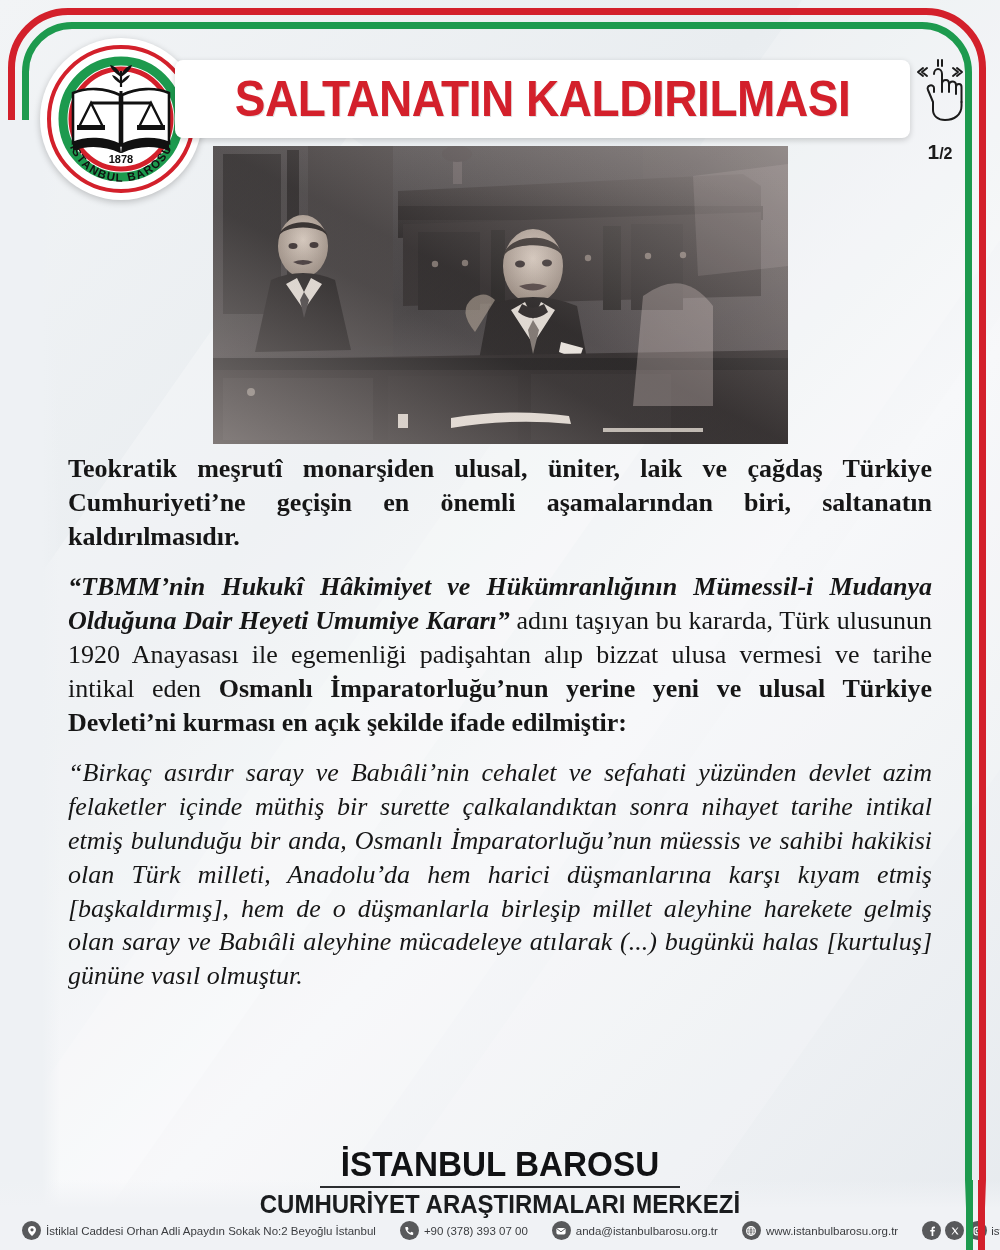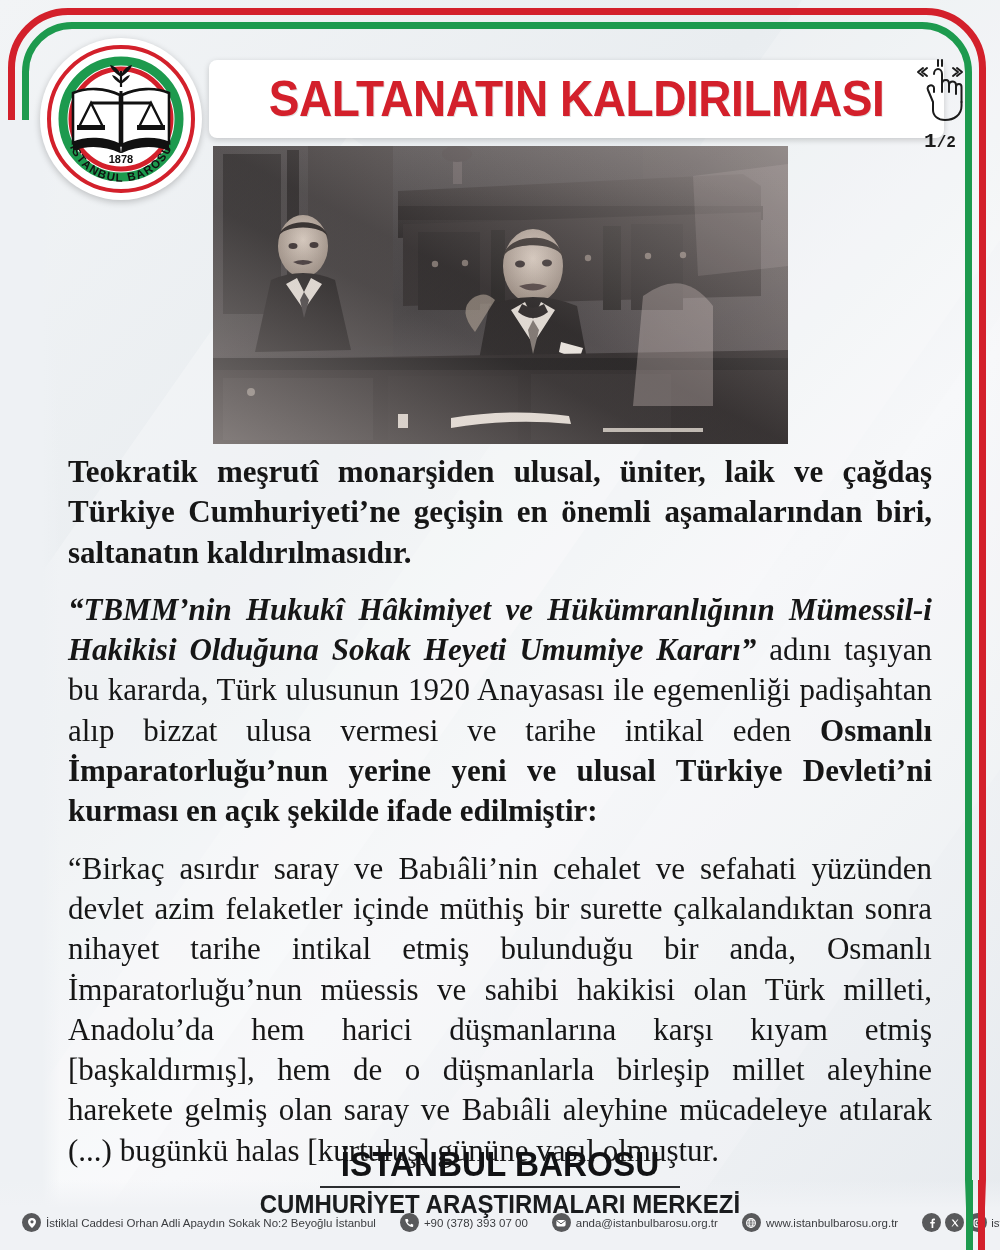--- a/index.html
+++ b/index.html
@@ -79,21 +79,20 @@
     top: 60px;
     width: 735px;
     height: 78px;
     background: #ffffff;
     border-radius: 8px;
     box-shadow: 0 2px 6px rgba(0,0,0,0.18);
     display: flex;
     align-items: center;
     justify-content: center;
     overflow: hidden;
-    margin-left: 34px;
   }
   .title-text {
     font-family: "Liberation Sans", sans-serif;
     font-weight: bold;
     font-size: 50px;
     letter-spacing: -0.5px;
     color: #d3202b;
     transform: scaleX(0.92);
     white-space: nowrap;
     text-shadow: 1px 1px 0 rgba(0,0,0,0.12);
@@ -116,25 +115,25 @@
 
   
   .swipe-block {
     position: absolute;
     right: 30px;
     top: 58px;
     width: 60px;
     text-align: center;
   }
   .page-num {
-    font-family: Liberation Mono, monospace;
+    font-family: Liberation Sans, sans-serif;
     font-size: 21px;
     font-weight: bold;
     color: #1b1b1b;
-    margin-top: 2px;
+    margin-top: 12px;
   }
   .page-num .denom { font-size: 16px; font-weight: bold; }
 
   
   .photo-wrap {
     position: absolute;
     left: 213px;
     top: 146px;
     width: 575px;
     height: 298px;
@@ -144,29 +143,29 @@
   .photo-svg { display:block; width: 575px; height: 298px; }
 
   
   .content {
     position: absolute;
     left: 68px;
     top: 452px;
     width: 864px;
   }
   .para {
-    font-size: 31px;
+    font-size: 26px;
     line-height: 1.30;
     color: #161616;
     text-align: justify;
     margin: 0 0 17px 0;
     hyphens: auto;
   }
   .para.bold { font-weight: bold; }
-  .para.italic { }
+  .para.italic { font-style: italic; }
   .para b { font-weight: bold; }
   .para .bi { font-weight: bold; font-style: italic; }
 
   
   .footer {
     position: absolute;
     left: 0;
     bottom: 0;
     width: 1000px;
     height: 112px;
@@ -192,21 +191,21 @@
   .footer-sub {
     font-family: "Liberation Sans", sans-serif;
     font-weight: bold;
     font-size: 25px;
     color: #1a1c1e;
     transform: scaleX(0.96);
   }
   .contact-bar {
     position: absolute;
     left: 0;
-    bottom: 18px;
+    bottom: 10px;
     width: 1000px;
     display: flex;
     align-items: center;
     gap: 9px;
     padding: 0 22px;
     box-sizing: border-box;
     font-family: "Liberation Sans", sans-serif;
     font-size: 11.5px;
     color: #3a3c3f;
   }
@@ -407,21 +406,21 @@
     </svg>
   </div>
 
   <div class="content">
     <p class="para bold">
       <span>Teokratik meşrutî monarşiden ulusal, üniter, laik ve çağdaş Türkiye Cumhuriyeti’ne geçişin en önemli aşamalarından biri, saltanatın kaldırılmasıdır.</span>
     </p>
 
 
     <p class="para">
-      <span class="bi">“TBMM’nin Hukukî Hâkimiyet ve Hükümranlığının Mümessil-i Hakikisi Olduğuna Sokak Heyeti Umumiye Kararı”</span><span> adını taşıyan bu kararda, Türk ulusunun 1920 Anayasası ile egemenliği padişahtan alıp bizzat ulusa vermesi ve tarihe intikal eden </span><b>Osmanlı İmparatorluğu’nun yerine yeni ve ulusal Türkiye Devleti’ni kurması en açık şekilde ifade edilmiştir:</b>
+      <span class="bi">“TBMM’nin Hukukî Hâkimiyet ve Hükümranlığının Mümessil-i Mudanya Olduğuna Dair Heyeti Umumiye Kararı”</span><span> adını taşıyan bu kararda, Türk ulusunun 1920 Anayasası ile egemenliği padişahtan alıp bizzat ulusa vermesi ve tarihe intikal eden </span><b>Osmanlı İmparatorluğu’nun yerine yeni ve ulusal Türkiye Devleti’ni kurması en açık şekilde ifade edilmiştir:</b>
     </p>
 
     <p class="para italic">
       <span>“Birkaç asırdır saray ve Babıâli’nin cehalet ve sefahati yüzünden devlet azim felaketler içinde müthiş bir surette çalkalandıktan sonra nihayet tarihe intikal etmiş bulunduğu bir anda, Osmanlı İmparatorluğu’nun müessis ve sahibi hakikisi olan Türk milleti, Anadolu’da hem harici düşmanlarına karşı kıyam etmiş [başkaldırmış], hem de o düşmanlarla birleşip millet aleyhine harekete gelmiş olan saray ve Babıâli aleyhine mücadeleye atılarak (...) bugünkü halas [kurtuluş] gününe vasıl olmuştur.</span>
     </p>
 
   </div>
 
   <div class="footer">
     <div class="footer-brand">

